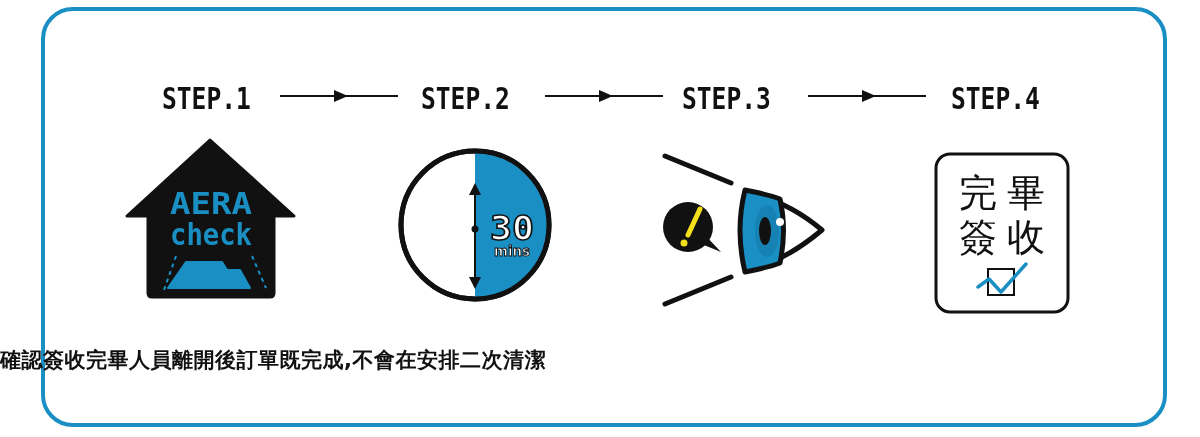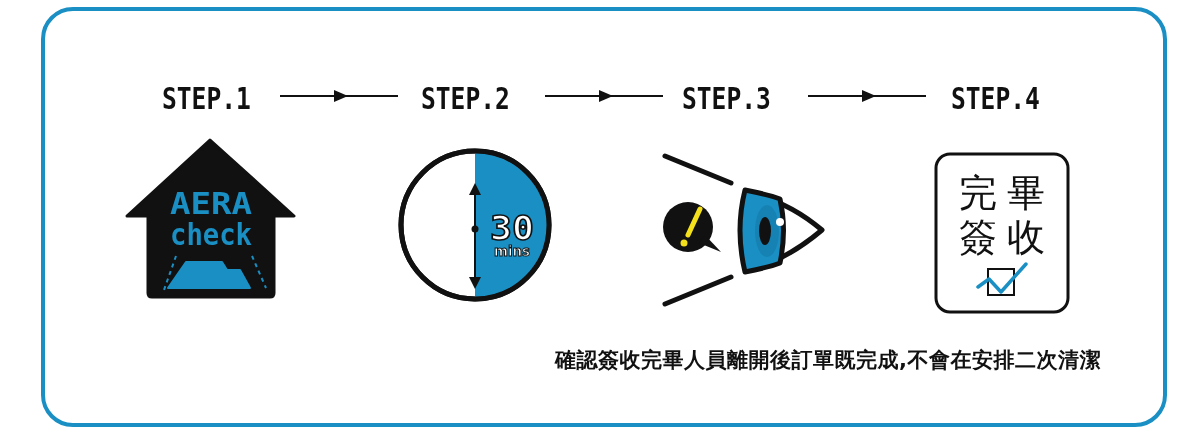--- a/index.html
+++ b/index.html
@@ -10,21 +10,21 @@
     }
     .step-label {
       position: absolute; top: 82px; height: 34px; line-height: 34px;
       font-family: "DejaVu Sans Mono", monospace; font-size: 30px; font-weight: bold;
       letter-spacing: 0px; color: #111; transform: scaleX(0.82); transform-origin: left center;
       white-space: nowrap;
     }
     .connector { position: absolute; top: 88px; height: 16px; }
     .icon { position: absolute; }
     .caption {
-      position: absolute; left: 0; width: 1101px; top: 346px; text-align: right;
+      position: absolute; left: 0; width: 1101px; top: 346px; text-align: left;
       font-family: "DejaVu Sans", sans-serif; font-weight: bold; font-size: 21px; color: #111;
       letter-spacing: 0.5px;
     }
     svg text { font-family: "DejaVu Sans", sans-serif; }
   </style>
 </head>
 <body>
 
 <div class="frame"></div>
 

